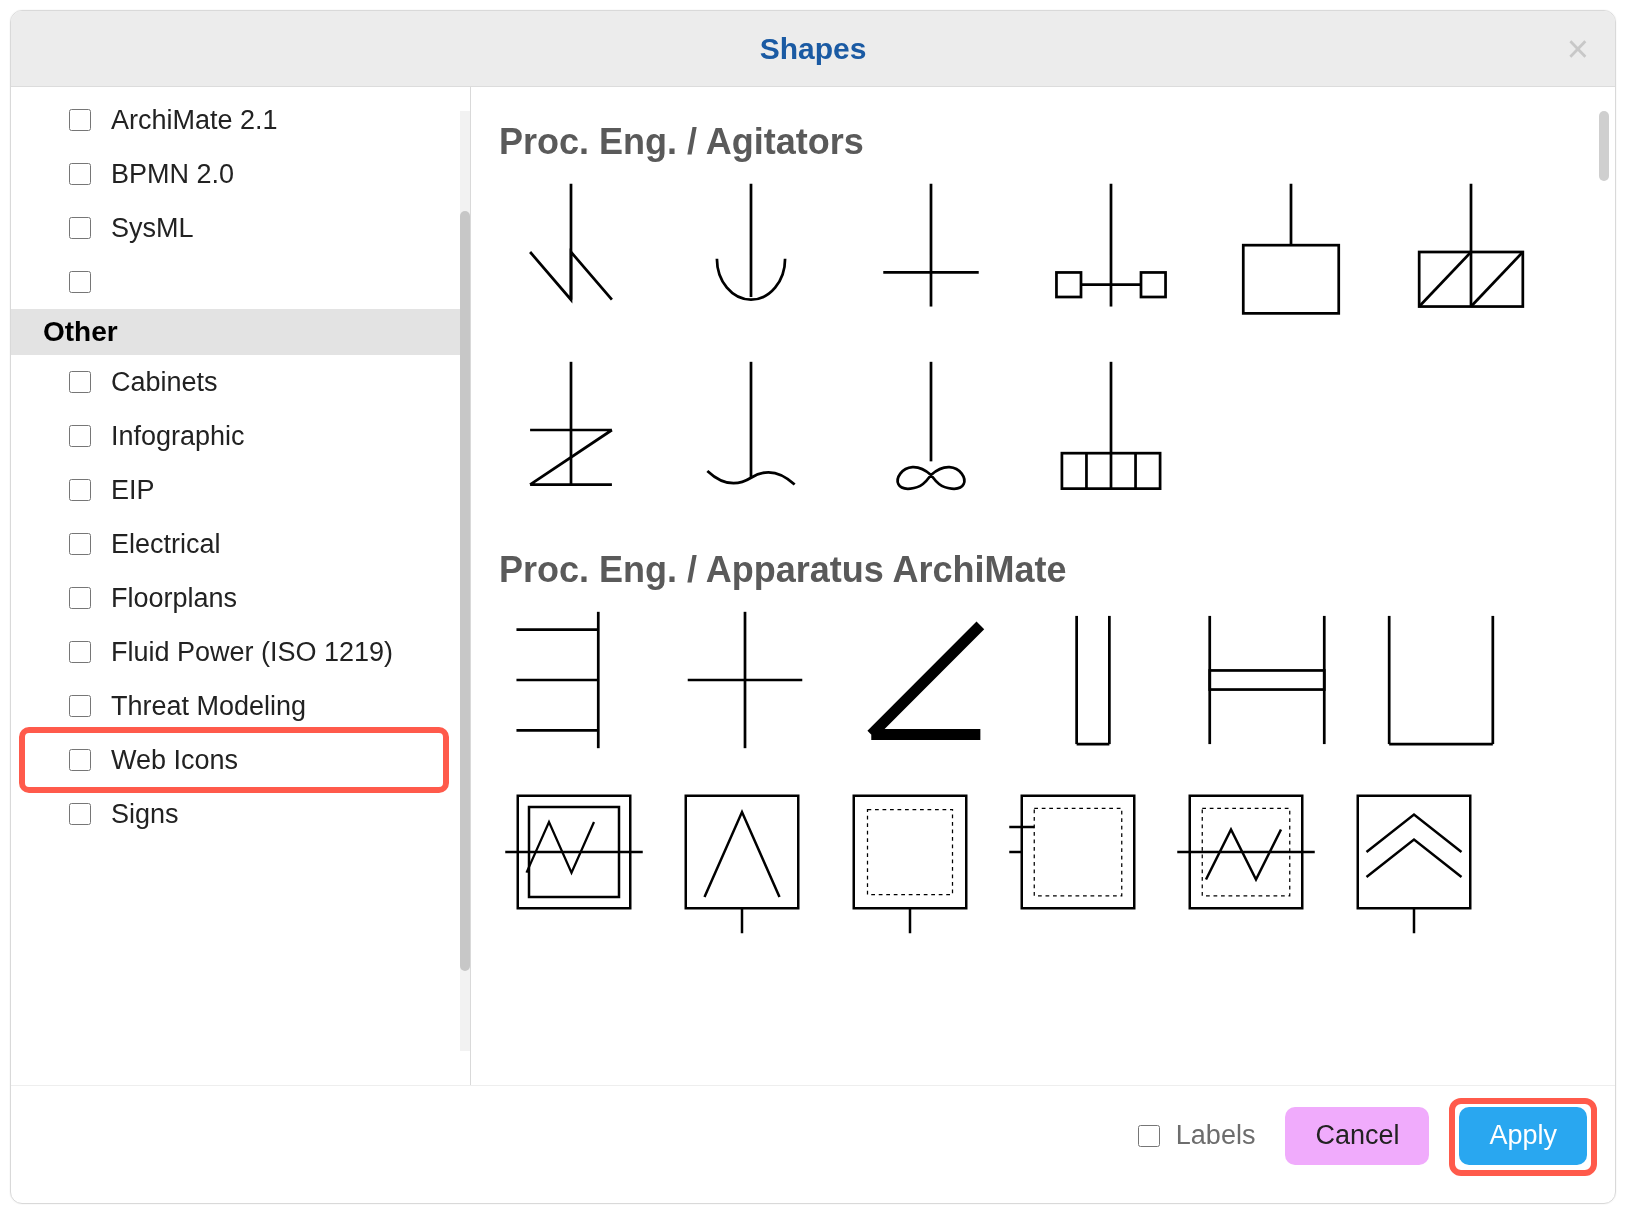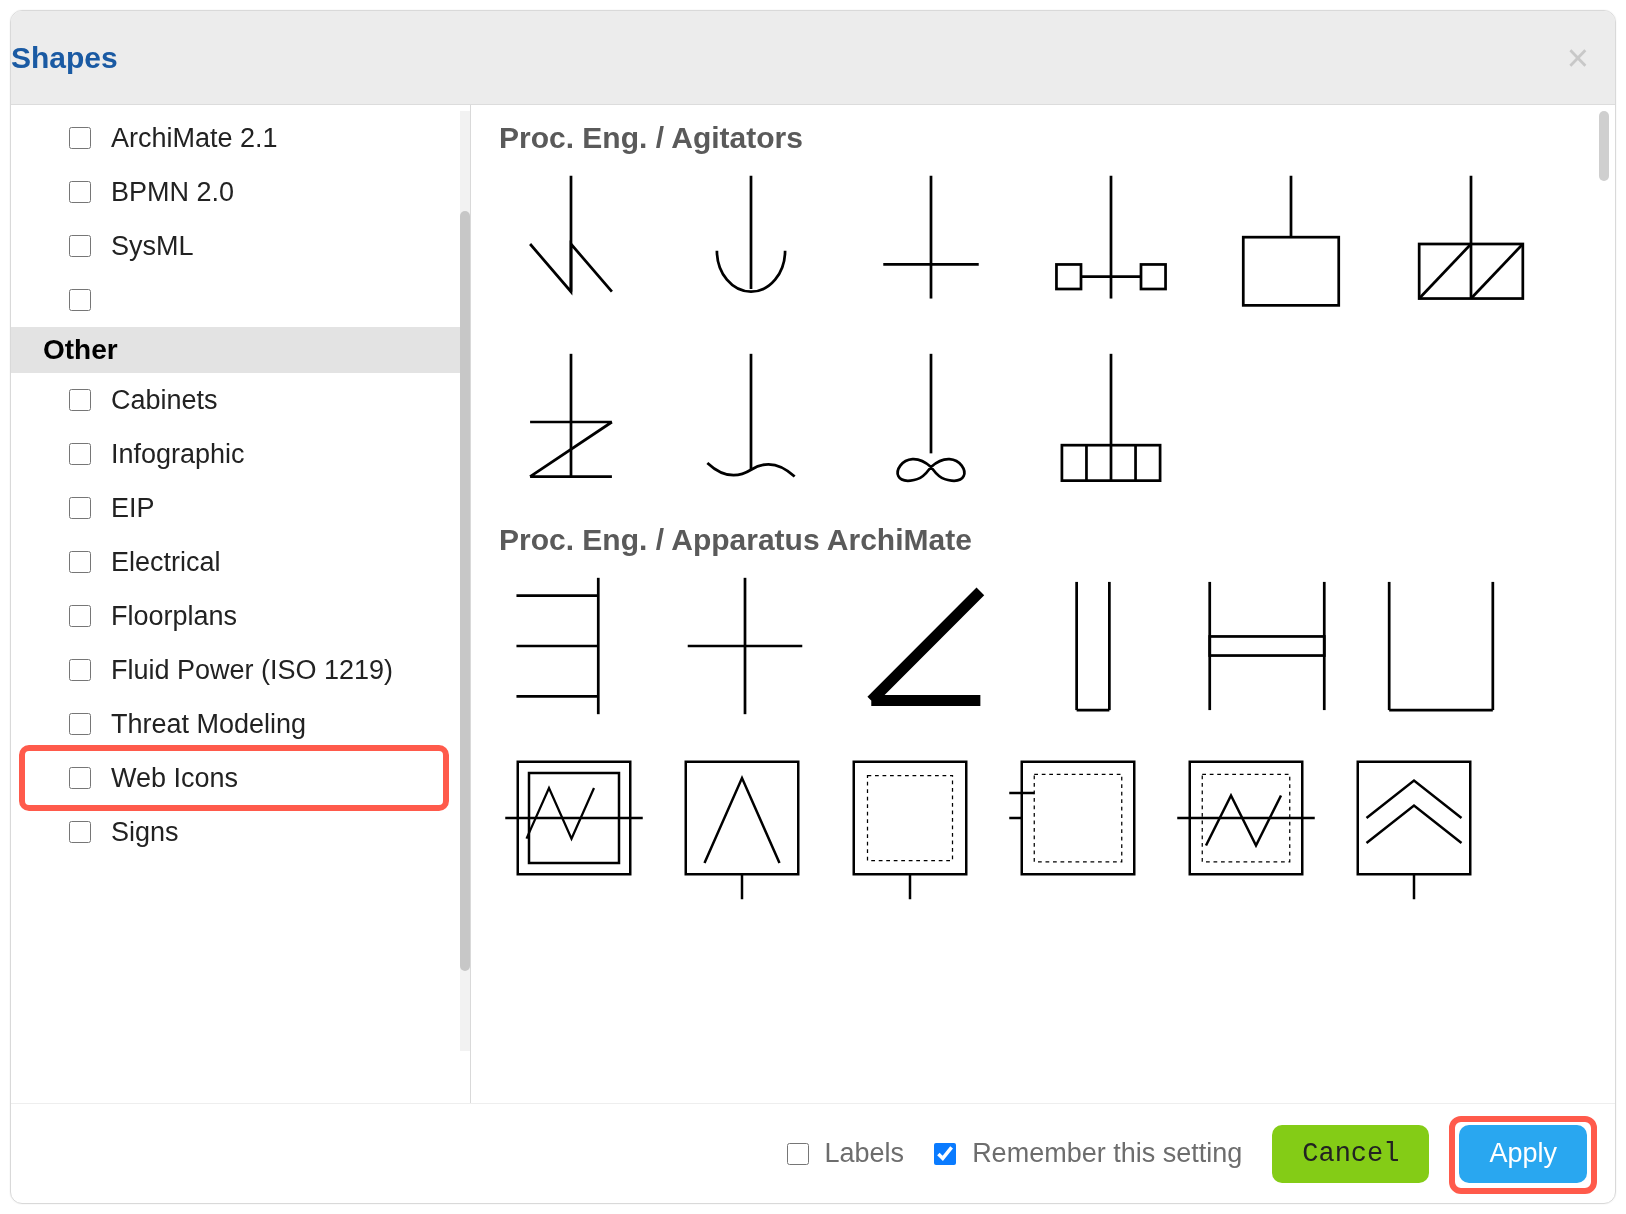--- a/index.html
+++ b/index.html
@@ -3,52 +3,52 @@
 <meta charset="utf-8">
 <style>
   * { box-sizing: border-box; margin: 0; padding: 0; }
   html, body { width: 1626px; height: 1214px; font-family: -apple-system, BlinkMacSystemFont, "Segoe UI", Helvetica, Arial, sans-serif; background: #fff; }
   .dialog {
     position: absolute; left: 10px; top: 10px; width: 1606px; height: 1194px;
     border: 1px solid #d9d9d9; border-radius: 12px; background: #fff; overflow: hidden;
     box-shadow: 0 0 0 1px rgba(0,0,0,0.02);
   }
   .titlebar {
-    height: 94px; background: #ececec; display: flex; align-items: center; justify-content: flex-start; position: relative;
+    height: 76px; background: #ececec; display: flex; align-items: center; justify-content: center; position: relative;
     border-bottom: 1px solid #dcdcdc;
   }
   .titlebar .title { font-size: 30px; font-weight: 700; color: #1a5aa3; }
   .titlebar .close { position: absolute; right: 26px; top: 50%; transform: translateY(-50%); color: #c8c8c8; font-size: 38px; line-height: 1; cursor: pointer; font-weight: 300; }
   .body { display: flex; height: calc(100% - 94px - 100px); }
   .sidebar {
     width: 460px; border-right: 1px solid #d9d9d9; overflow-y: auto; position: relative;
   }
   .sidebar-inner { padding-top: 6px; padding-bottom: 10px; }
   .sb-item { display: flex; align-items: center; gap: 20px; height: 54px; padding-left: 58px; font-size: 27px; color: #222; cursor: pointer; }
   .sb-item input[type=checkbox] { width: 22px; height: 22px; border-radius: 5px; accent-color: #0a7bff; }
   .sb-item.selected { background: #eaf2fb; }
   .sb-header { height: 46px; display: flex; align-items: center; padding-left: 32px; font-size: 28px; font-weight: 700; background: #e3e3e3; }
   .highlight-box {
     position: absolute; left: 8px; width: 430px; height: 66px; border: 6px solid #ff5a4b; border-radius: 10px; pointer-events: none;
   }
   .content { flex: 1; overflow: auto; padding: 10px 28px 0 28px; }
-  .section-title { font-size: 30px; font-weight: 650; color: #5a5a5a; margin: 6px 0 8px 0; }
+  .section-title { font-size: 36px; font-weight: 650; color: #5a5a5a; margin: 24px 0 8px 0; }
   .shape-grid { display: flex; flex-wrap: wrap; gap: 28px 36px; padding: 6px 0 20px 0; }
   .shape { width: 144px; height: 150px; display: flex; align-items: center; justify-content: center; }
   .shape svg { width: 100%; height: 100%; }
   .shape-row { display: flex; gap: 18px; padding: 8px 0 16px 0; }
   .cent { width: 150px; height: 150px; display:flex; align-items:center; justify-content:center; }
   .footer {
     height: 100px; border-top: 1px solid #eee; display: flex; align-items: center; justify-content: flex-end;
     padding: 0 28px; gap: 30px; position: relative;
   }
   .footer .opt { display: flex; align-items: center; gap: 16px; font-size: 27px; color: #6d6d6d; }
   .footer .opt input[type=checkbox] { width: 22px; height: 22px; border-radius: 5px; accent-color: #0a7bff; }
   .btn { height: 58px; padding: 0 30px; border-radius: 10px; font-size: 27px; display: inline-flex; align-items: center; justify-content: center; cursor: pointer; border: none; }
-  .btn-cancel { background: #84cc16; color: #222; font-family: Liberation Mono, monospace; }
+  .btn-cancel { background: #f0abfc; color: #222; }
   .btn-apply { background: #29a7f0; color: #fff; font-weight: 500; }
   .apply-highlight {
     position: absolute; border: 6px solid #ff5a4b; border-radius: 12px;
     pointer-events: none;
   }
   .footer-spacer { flex: 1; }
   .content-scrollbar {
     position: absolute; right: 6px; top: 100px; width: 10px; height: 70px;
     background: #cfcfcf; border-radius: 5px;
   }
@@ -296,24 +296,20 @@
           </div>
       </div>
     </div>
   </div>
 
   <div class="footer">
     <div class="footer-spacer"></div>
     <label class="opt">
       <input type="checkbox" style="">
       <span>Labels</span>
-    </label>
-    <label class="opt">
-      <input type="checkbox" checked="" style="">
-      <span>Remember this setting</span>
     </label>
     <button class="btn btn-cancel">Cancel</button>
     <div style="position:relative; display:inline-block;">
       <button class="btn btn-apply" id="apply-btn">Apply</button>
     </div>
     <div class="apply-highlight" id="apply-highlight" style="left: 1438.45px; top: 11.5px; width: 147.547px; height: 78px;"></div>
   </div>
 
   <div class="content-scrollbar"></div>
   <div class="sidebar-track"></div>

